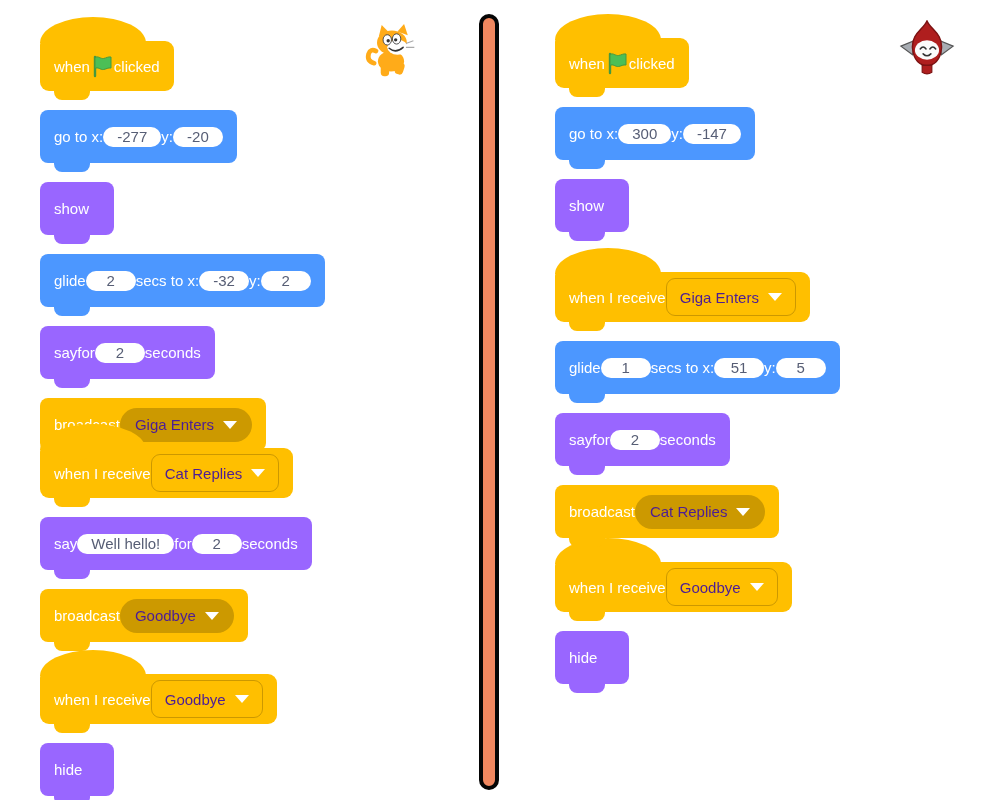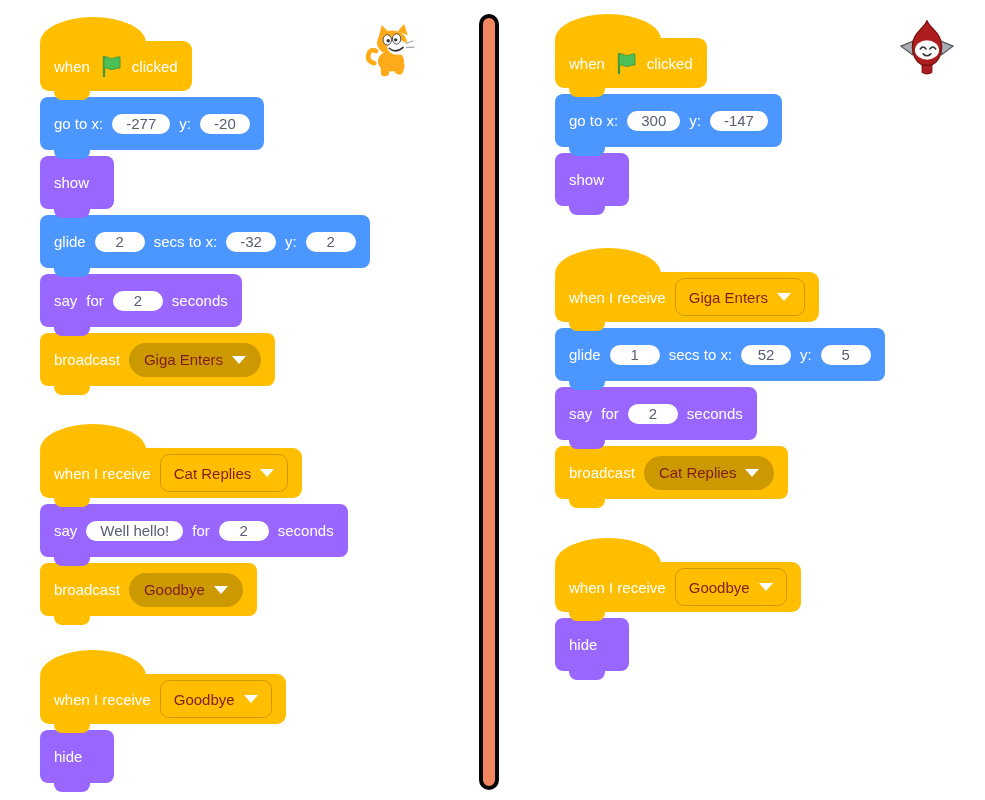--- a/index.html
+++ b/index.html
@@ -3,22 +3,22 @@
 <meta charset="utf-8">
 <style>
   html,body{margin:0;padding:0}
   body{
     width:985px;height:800px;position:relative;overflow:hidden;
     background:#ffffff;
     font-family:"Liberation Sans", sans-serif;
   }
   .script{position:absolute;display:flex;flex-direction:column;align-items:flex-start}
   .block{
-    position:relative;display:inline-flex;align-items:center;gap:9px;
-    padding:0 14px;min-height:53px;border-radius:8px;margin-bottom:6px;
+    position:relative;display:inline-flex;align-items:center;
+    padding:0 14px;min-height:53px;border-radius:8px;margin-bottom:19px;
     color:#fff;font-size:15px;font-weight:500;white-space:nowrap;box-sizing:border-box;
   }
   .block.events{background:var(--events)}
   .block.motion{background:var(--motion)}
   .block.looks{background:var(--looks)}
   .block.small{min-width:74px}
   
   .block::after{
     content:"";position:absolute;top:calc(100% - 1px);left:14px;
     width:36px;height:10px;background:inherit;border-radius:0 0 8px 8px;z-index:2;
@@ -30,21 +30,21 @@
     width:106px;height:26px;background:inherit;
     border-radius:53px 53px 0 0 / 26px 26px 0 0;
   }
   .lbl{white-space:nowrap}
   .input{
     display:inline-flex;align-items:center;justify-content:center;
     min-width:50px;height:20px;padding:0 14px;box-sizing:border-box;
     background:#ffffff;border-radius:16px;
     color:var(--input_text);font-size:15px;font-weight:500;white-space:nowrap;
   }
-  .menu{display:inline-flex;align-items:center;gap:9px;font-size:15px;color:#7f1d1d;white-space:nowrap;box-sizing:border-box}
+  .menu{display:inline-flex;align-items:center;gap:9px;font-size:15px;color:#4c1d95;white-space:nowrap;box-sizing:border-box}
   .menu.rect{height:38px;padding:0 13px;border-radius:9px;border:1px solid rgba(0,0,0,0.2)}
   .menu.oval{height:34px;padding:0 15px;border-radius:17px;background:var(--events_field)}
   .arrow{width:0;height:0;border-left:7px solid transparent;border-right:7px solid transparent;border-top:8px solid #fff}
   .flag{display:inline-flex}
   .flag svg{display:block}
   .divider{
     position:absolute;left:479px;top:14px;width:20px;height:776px;box-sizing:border-box;
     background:var(--divider);border:4px solid #050505;border-radius:10px;
   }
   .sprite{position:absolute}
@@ -158,21 +158,21 @@
         <span class="lbl">when I receive</span>
         <span class="menu rect">
           <span class="lbl">Giga Enters</span>
           <span class="arrow"></span>
         </span>
       </div>
       <div class="block motion">
         <span class="lbl">glide</span>
         <span class="input">1</span>
         <span class="lbl">secs to x:</span>
-        <span class="input">52</span>
+        <span class="input">51</span>
         <span class="lbl">y:</span>
         <span class="input">5</span>
       </div>
       <div class="block looks">
         <span class="lbl">say</span>
         <span class="lbl">for</span>
         <span class="input">2</span>
         <span class="lbl">seconds</span>
       </div>
       <div class="block events">

